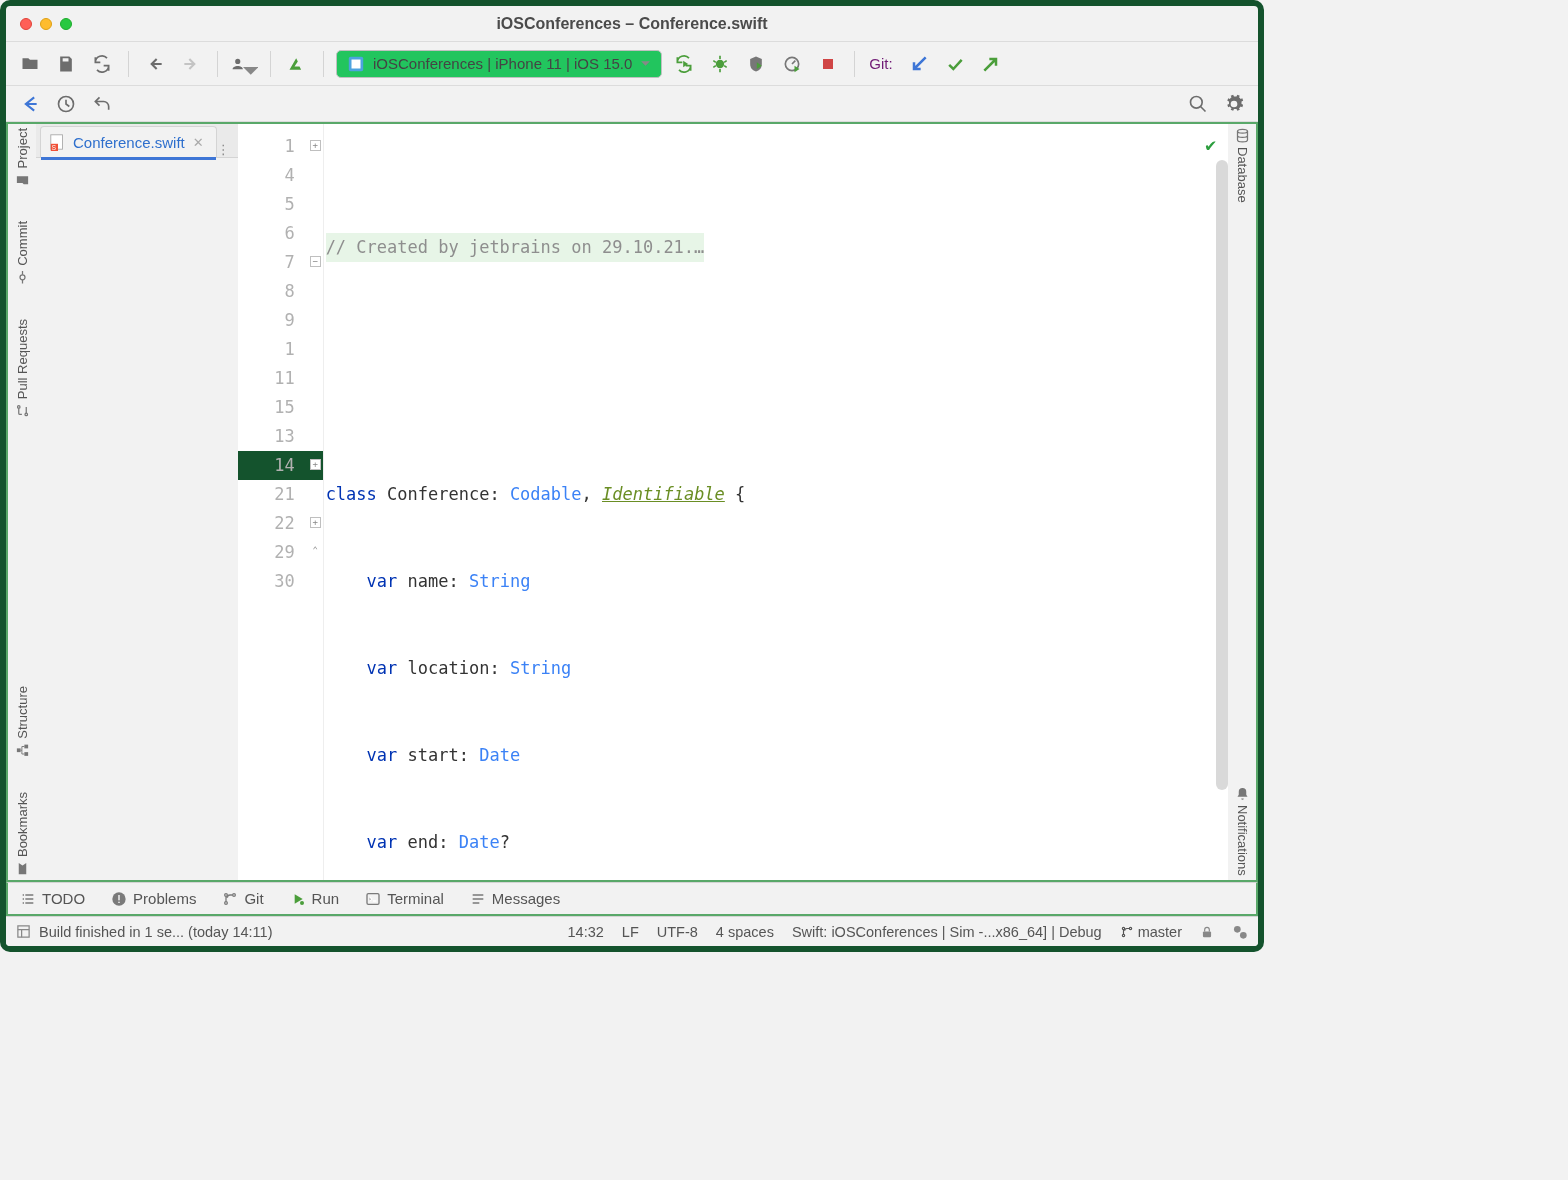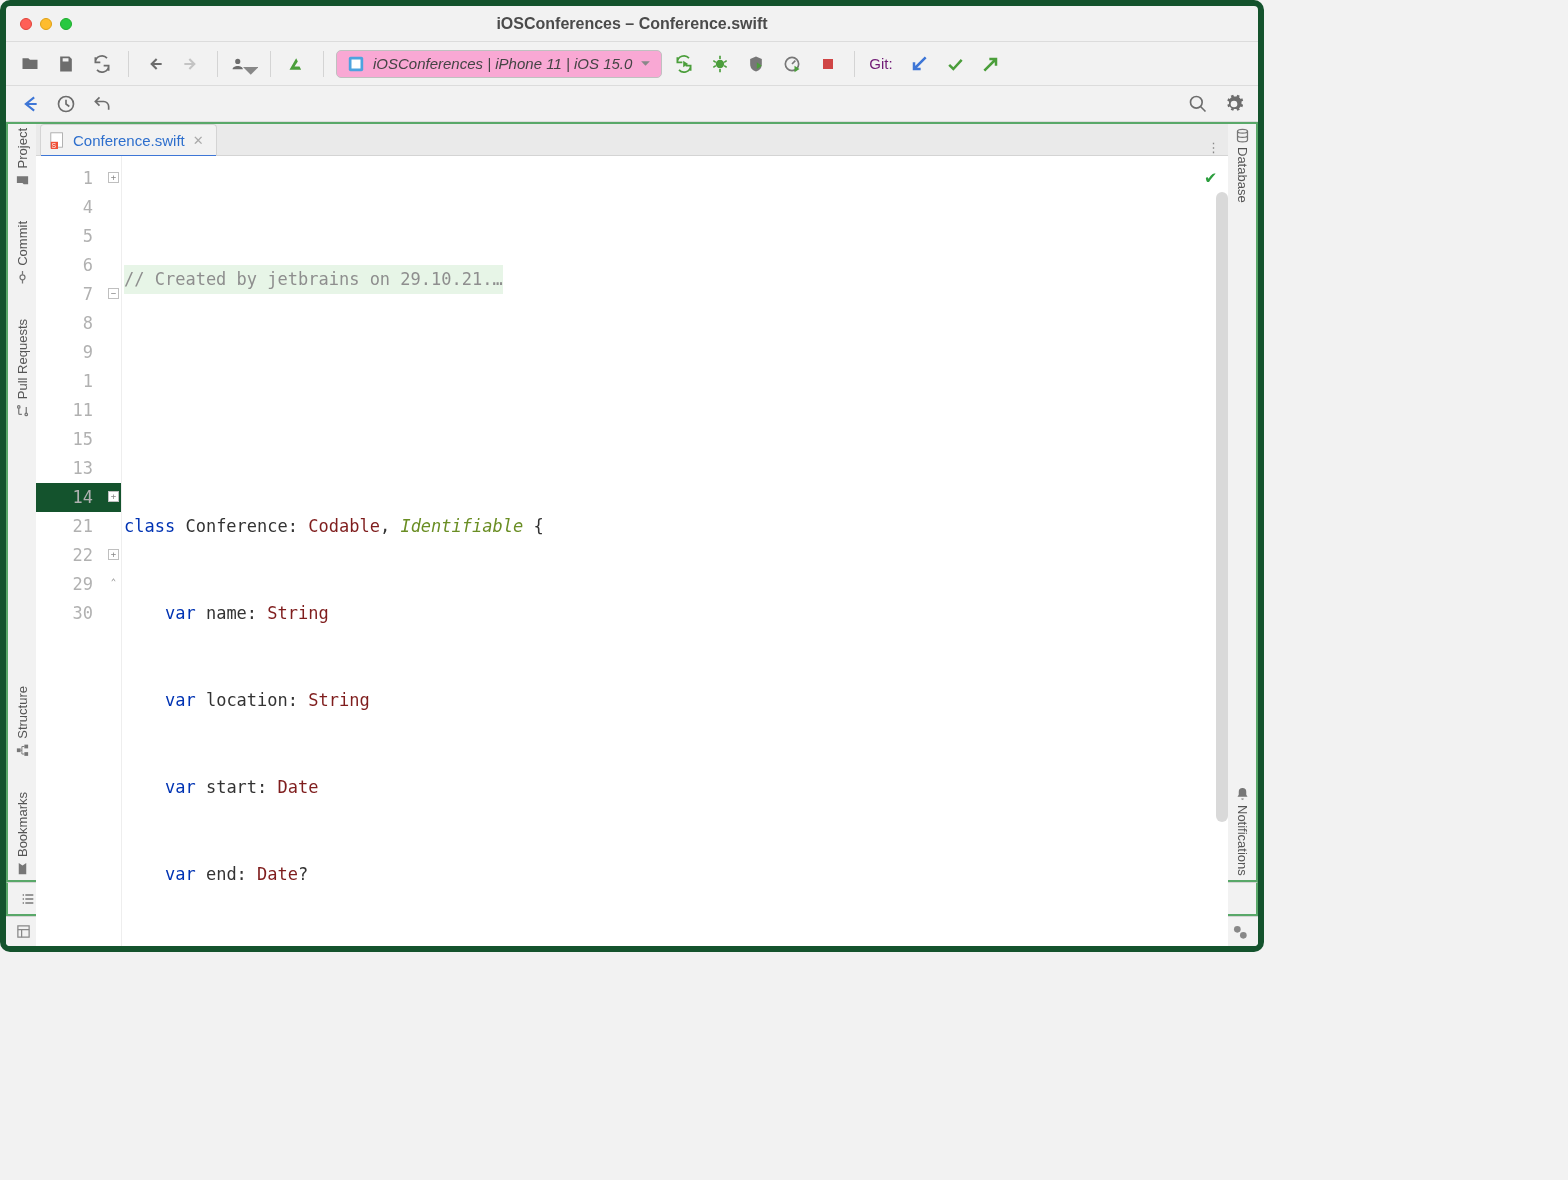--- a/index.html
+++ b/index.html
@@ -49,22 +49,22 @@
   display: flex; align-items: center; justify-content: center;
   color: #6d6d6d;
   cursor: pointer;
 }
 .tb-icon svg { width: 20px; height: 20px; }
 .tb-sep { width: 1px; height: 26px; background: #d4d4d4; margin: 0 4px; }
 .run-cfg {
   display: flex; align-items: center; gap: 8px;
   border: 1px solid #c0c0c0; border-radius: 5px;
   padding: 2px 10px; height: 28px;
-  background: #f9a8d4;
-  font-size: 15px; color: #444; font-style: italic;
+  background: #22c55e;
+  font-size: 15px; color: #444;
 }
 .run-cfg .app-icon { width: 18px; height: 18px; display: inline-flex; }
 .git-label { font-size: 15px; color: #701a75; padding: 0 4px 0 2px; }
 .subbar {
   height: 36px; display: flex; align-items: center;
   padding: 0 10px; gap: 8px;
   border-bottom: 1px solid #dcdcdc;
 }
 .subbar .spacer { flex: 1; }
 
@@ -86,21 +86,21 @@
 .tool-label {
   writing-mode: vertical-rl;
   font-size: 13px; color: #555;
   display: flex; align-items: center; gap: 4px;
   cursor: pointer;
 }
 .left-tool-strip .tool-label { transform: rotate(180deg); }
 .tool-label .ticon { display: inline-flex; }
 
 .editor-area {
-  flex: 1; display: flex; flex-direction: column;
+  flex: 1; display: flex; flex-direction: row;
   background: #f2f2f2;
   border-top: 2px solid #59a869;
   border-bottom: 2px solid #59a869;
 }
 .tabs {
   height: 34px; display: flex; align-items: flex-end; padding-left: 4px;
   border-bottom: 1px solid #d4d4d4;
   background: #eaeaea;
 }
 .tab {
@@ -140,22 +140,22 @@
 }
 .code {
   flex: 1; padding-top: 8px; font-size: 17px; line-height: 29px;
   white-space: pre;
   position: relative;
   padding-left: 2px;
 }
 .code .line { height: 29px; display: flex; align-items: center; }
 .cm { color: #8e8e8e; background: #e7f5e7; margin-top: 28px; }
 .kw { color: #0033b3; }
-.ty { color: #7f1d1d; }
-.ty2 { color: #6a8e24; font-style: italic; }
+.ty { color: #3b82f6; }
+.ty2 { color: #6a8e24; font-style: italic; text-decoration: underline; }
 .checkmark {
   position: absolute; right: 12px; top: 6px;
   color: #2c9e3e; font-size: 18px;
 }
 .scrollbar {
   position: absolute; right: 0; top: 36px; width: 12px; height: 630px;
   background: rgba(0,0,0,0.15); border-radius: 6px;
 }
 
 .bottom-tools {

